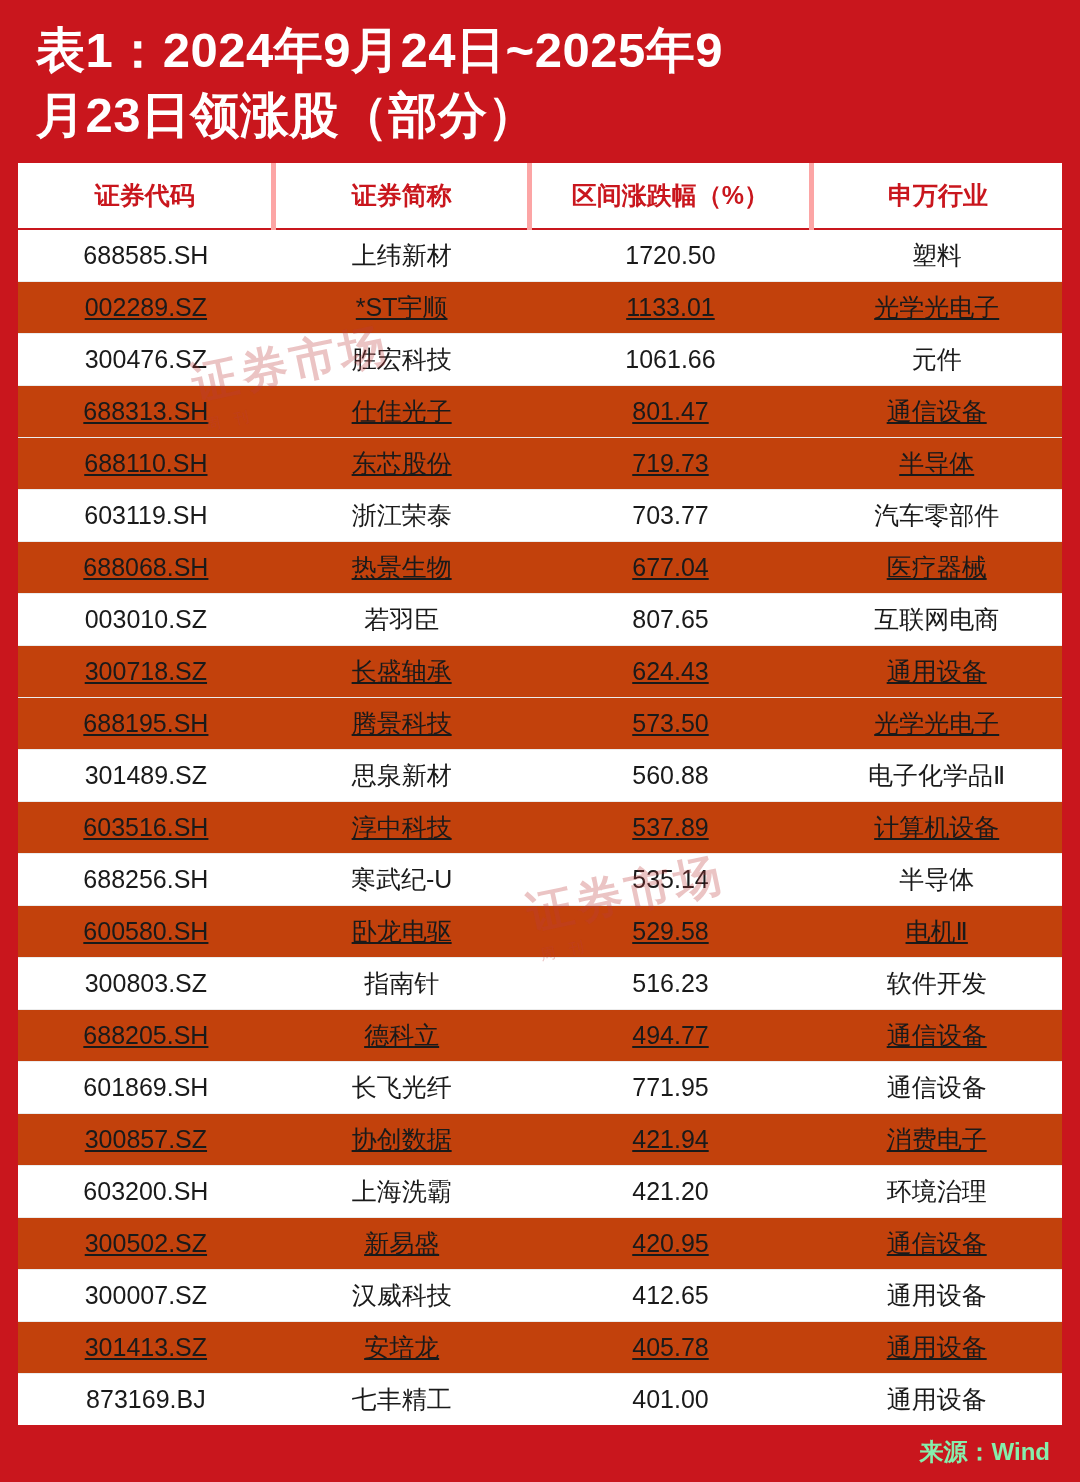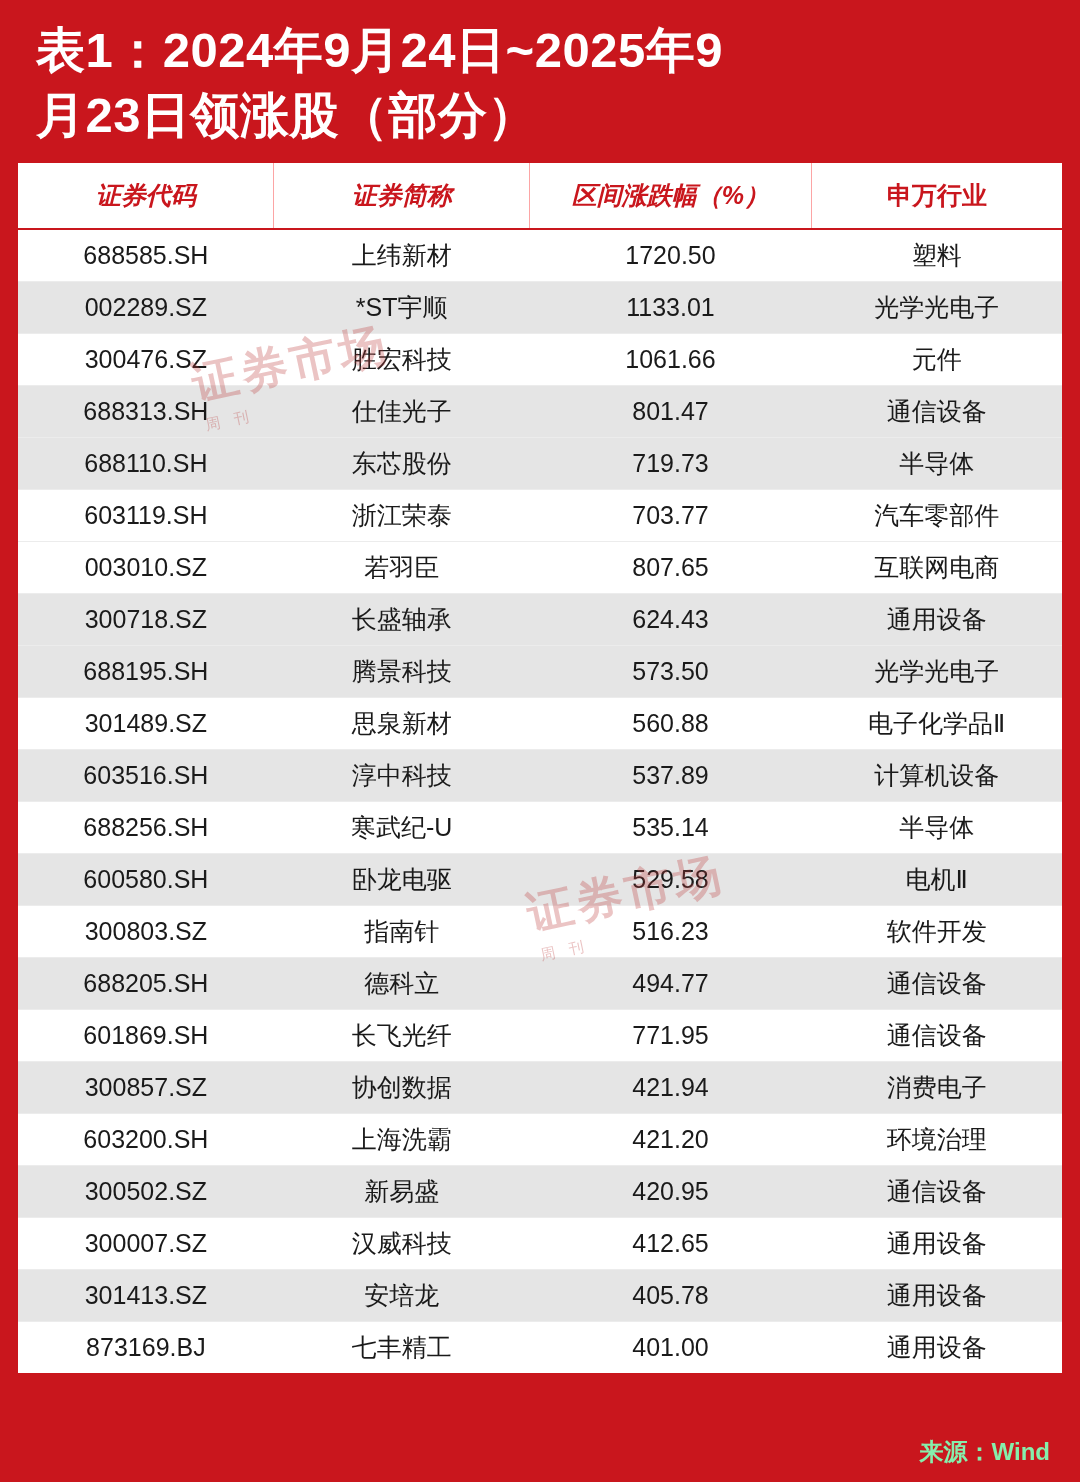--- a/index.html
+++ b/index.html
@@ -52,35 +52,35 @@
   table.data thead th {
     color: #c9161d;
     font-size: 25px;
     font-weight: bold;
     padding: 16px 4px 16px 4px;
     text-align: center;
     background: #ffffff;
     border-bottom: 2px solid #c9161d;
   }
   table.data thead th.sep {
-    border-right: 1px solid #fca5a5;
-    font-style: italic;
+    border-right: 5px solid #fca5a5;
   }
   table.data tbody td {
     font-size: 25px;
     color: #1a1a1a;
     text-align: center;
     padding: 9px 4px 9px 4px;
     border-bottom: 1px solid #ececec;
     white-space: nowrap;
     overflow: hidden;
     text-overflow: ellipsis;
   }
   table.data tbody tr.alt td {
-    background: #e5e5e5;
+    background: #c2410c;
+    text-decoration: underline;
   }
   table.data tbody tr:last-child td {
     border-bottom: none;
   }
   .watermark {
     position: absolute;
     color: rgba(190, 60, 60, 0.30);
     font-size: 46px;
     font-weight: bold;
     letter-spacing: 4px;
@@ -172,20 +172,26 @@
             <td>东芯股份</td>
             <td>719.73</td>
             <td>半导体</td>
           </tr>
           <tr>
             <td>603119.SH</td>
             <td>浙江荣泰</td>
             <td>703.77</td>
             <td>汽车零部件</td>
           </tr>
+          <tr class="alt">
+            <td>688068.SH</td>
+            <td>热景生物</td>
+            <td>677.04</td>
+            <td>医疗器械</td>
+          </tr>
           <tr>
             <td>003010.SZ</td>
             <td>若羽臣</td>
             <td>807.65</td>
             <td>互联网电商</td>
           </tr>
           <tr class="alt">
             <td>300718.SZ</td>
             <td>长盛轴承</td>
             <td>624.43</td>

